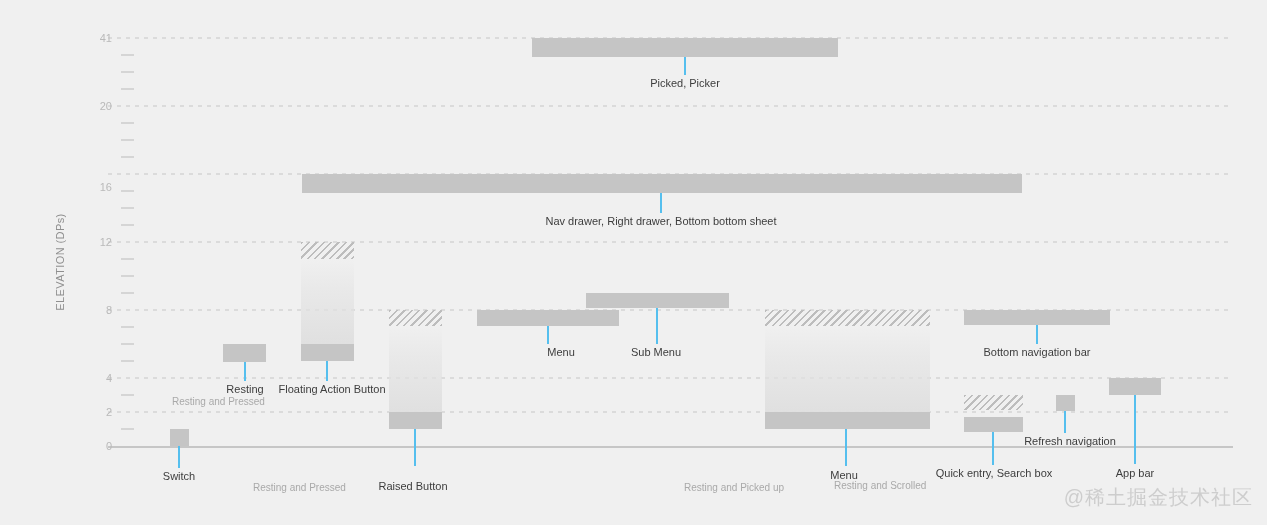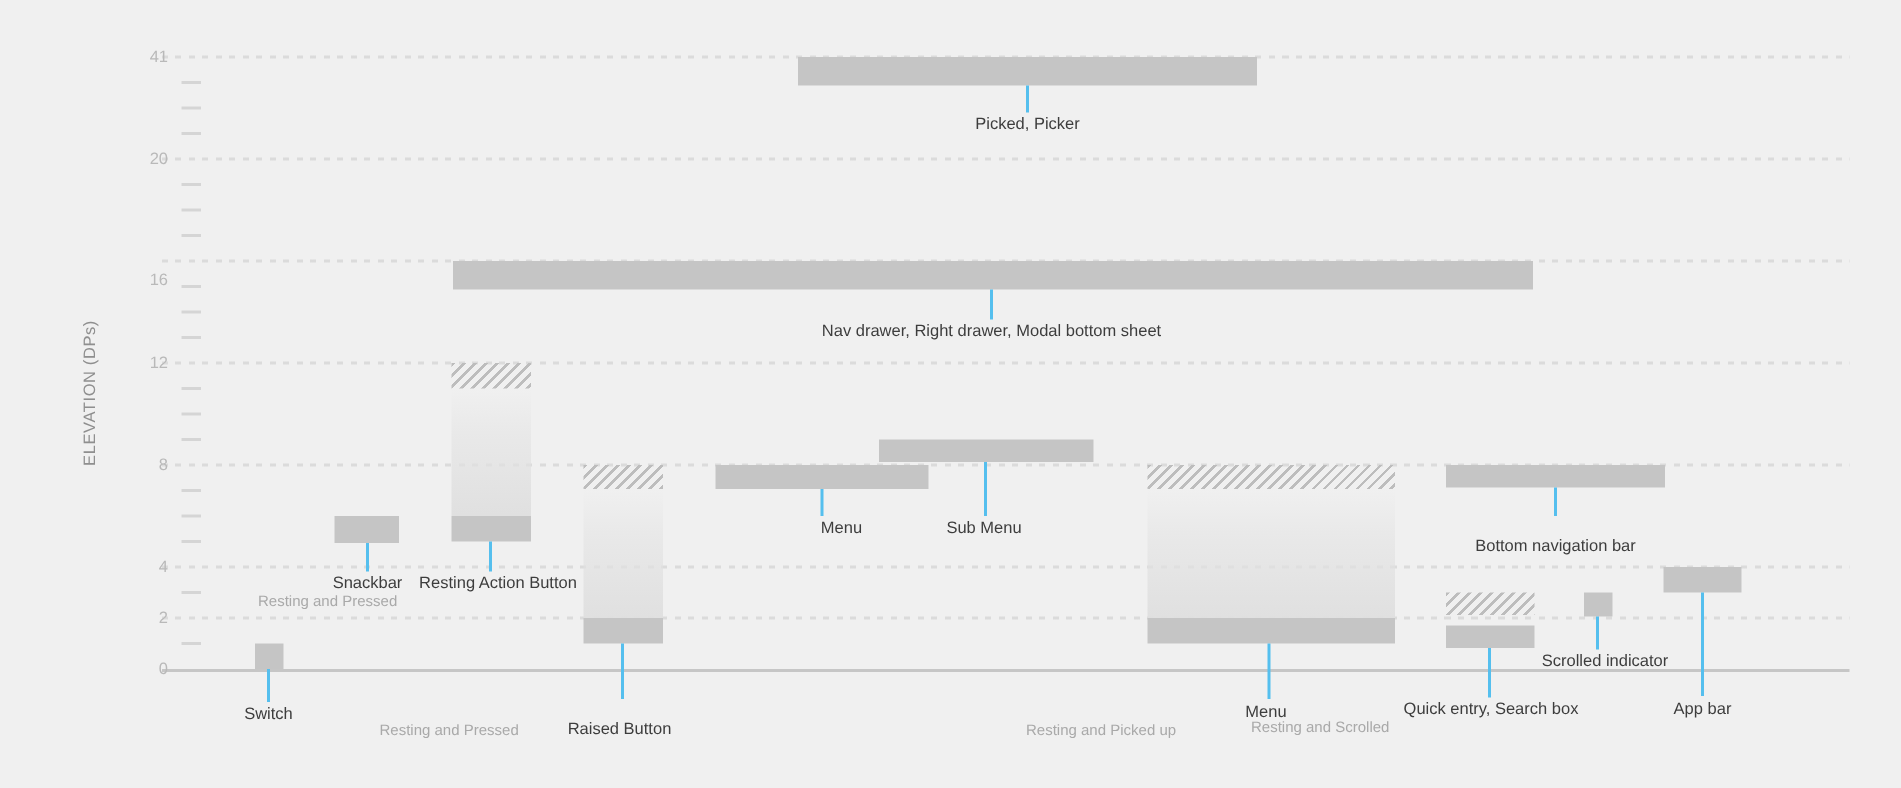--- a/index.html
+++ b/index.html
@@ -96,59 +96,60 @@
       <div class="y-label" style="left: 80px; top: 372px;">4</div>
       <div class="y-label" style="left: 80px; top: 406px;">2</div>
       <div class="y-label" style="left: 80px; top: 440px;">0</div>
     </div>
   <div id="component-layer">
       <div class="bar-solid" style="left: 170px; width: 19px; top: 429px; height: 17px;"></div>
       <div class="connector" style="left: 178px; top: 446px; height: 22px;"></div>
       <div class="comp-label" style="left: 179px; top: 470px;">Switch</div>
       <div class="bar-solid" style="left: 223px; width: 43px; top: 344px; height: 18px;"></div>
       <div class="connector" style="left: 244px; top: 362px; height: 19px;"></div>
-      <div class="comp-label" style="left: 245px; top: 383px;">Snackbar</div>
+      <div class="comp-label" style="left: 245px; top: 383px;">Resting</div>
       <div class="range-fill" style="left: 301px; width: 53px; top: 259px; height: 85px;"></div>
       <div class="bar-hatched" style="left: 301px; width: 53px; top: 242px; height: 17px;"></div>
       <div class="bar-solid" style="left: 301px; width: 53px; top: 344px; height: 17px;"></div>
       <div class="connector" style="left: 326px; top: 361px; height: 20px;"></div>
-      <div class="comp-label" style="left: 332px; top: 383px;">Resting Action Button</div>
+      <div class="comp-label" style="left: 332px; top: 383px;">Floating Action Button</div>
       <div class="comp-sublabel" style="left: 332px; top: 396px;">Resting and Pressed</div>
       <div class="range-fill" style="left: 389px; width: 53px; top: 326px; height: 86px;"></div>
       <div class="bar-hatched" style="left: 389px; width: 53px; top: 310px; height: 16px;"></div>
       <div class="bar-solid" style="left: 389px; width: 53px; top: 412px; height: 17px;"></div>
       <div class="connector" style="left: 414px; top: 429px; height: 37px;"></div>
       <div class="comp-label" style="left: 413px; top: 480px;">Raised Button</div>
       <div class="comp-sublabel" style="left: 413px; top: 482px;">Resting and Pressed</div>
       <div class="bar-solid" style="left: 477px; width: 142px; top: 310px; height: 16px;"></div>
       <div class="connector" style="left: 547px; top: 326px; height: 18px;"></div>
       <div class="comp-label" style="left: 561px; top: 346px;">Menu</div>
       <div class="bar-solid" style="left: 586px; width: 143px; top: 293px; height: 15px;"></div>
       <div class="connector" style="left: 656px; top: 308px; height: 36px;"></div>
       <div class="comp-label" style="left: 656px; top: 346px;">Sub Menu</div>
       <div class="bar-solid" style="left: 532px; width: 306px; top: 38px; height: 19px;"></div>
       <div class="connector" style="left: 684px; top: 57px; height: 18px;"></div>
       <div class="comp-label" style="left: 685px; top: 77px;">Picked, Picker</div>
       <div class="bar-solid" style="left: 302px; width: 720px; top: 174px; height: 19px;"></div>
       <div class="connector" style="left: 660px; top: 193px; height: 20px;"></div>
-      <div class="comp-label" style="left: 661px; top: 215px;">Nav drawer, Right drawer, Modal bottom sheet</div>
+      <div class="comp-label" style="left: 661px; top: 215px;">Nav drawer, Right drawer, Bottom bottom sheet</div>
       <div class="range-fill" style="left: 765px; width: 165px; top: 326px; height: 86px;"></div>
       <div class="bar-hatched" style="left: 765px; width: 165px; top: 310px; height: 16px;"></div>
       <div class="bar-solid" style="left: 765px; width: 165px; top: 412px; height: 17px;"></div>
       <div class="connector" style="left: 845px; top: 429px; height: 37px;"></div>
       <div class="comp-label" style="left: 844px; top: 469px;">Menu</div>
       <div class="comp-sublabel" style="left: 844px; top: 482px;">Resting and Picked up</div>
       <div class="bar-hatched" style="left: 964px; width: 59px; top: 395px; height: 15px;"></div>
       <div class="bar-solid" style="left: 964px; width: 59px; top: 417px; height: 15px;"></div>
       <div class="connector" style="left: 992px; top: 432px; height: 33px;"></div>
       <div class="comp-label" style="left: 994px; top: 467px;">Quick entry, Search box</div>
       <div class="comp-sublabel" style="left: 994px; top: 480px;">Resting and Scrolled</div>
       <div class="bar-solid" style="left: 1056px; width: 19px; top: 395px; height: 16px;"></div>
       <div class="connector" style="left: 1064px; top: 411px; height: 22px;"></div>
-      <div class="comp-label" style="left: 1070px; top: 435px;">Scrolled indicator</div>
+      <div class="comp-label" style="left: 1070px; top: 435px;">Refresh navigation</div>
       <div class="bar-solid" style="left: 964px; width: 146px; top: 310px; height: 15px;"></div>
       <div class="connector" style="left: 1036px; top: 325px; height: 19px;"></div>
-      <div class="comp-label" style="left: 1037px; top: 346px; margin-top: 12px;">Bottom navigation bar</div>
+      <div class="comp-label" style="left: 1037px; top: 346px;">Bottom navigation bar</div>
       <div class="bar-solid" style="left: 1109px; width: 52px; top: 378px; height: 17px;"></div>
       <div class="connector" style="left: 1134px; top: 395px; height: 69px;"></div>
       <div class="comp-label" style="left: 1135px; top: 467px;">App bar</div>
     </div>
+  <div class="watermark">@稀土掘金技术社区</div>
 </div>
 
 </body></html>

